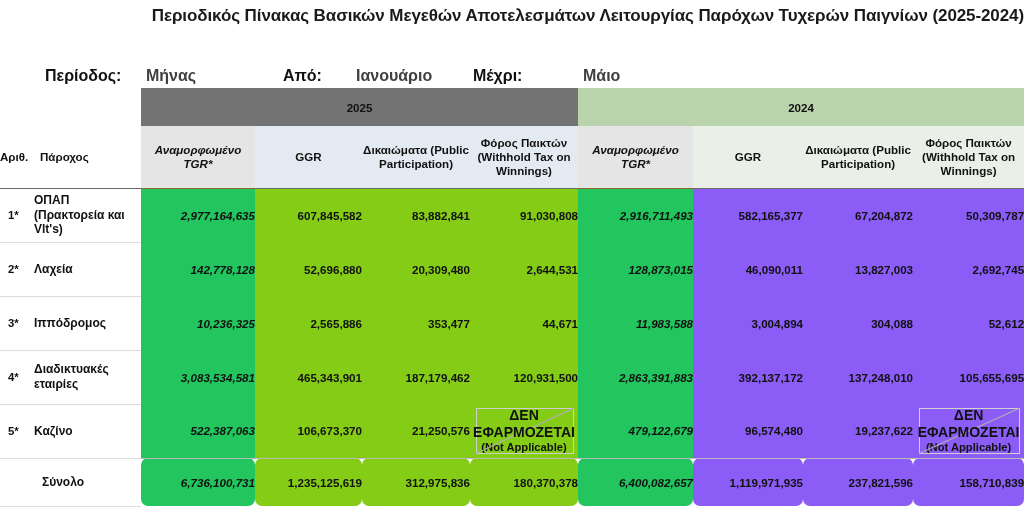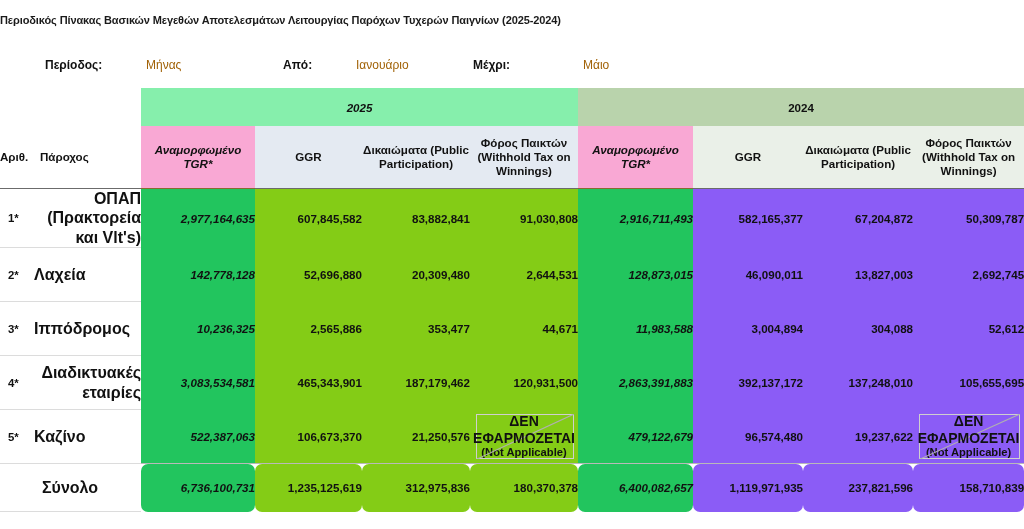--- a/index.html
+++ b/index.html
@@ -12,46 +12,46 @@
   }
   #page {
     position: relative;
     width: 1024px; height: 529px;
     background: #fff;
   }
 
   
   .title {
     position: absolute;
-    left: 0; top: 14px;
+    left: 0; top: 6px;
     width: 1024px;
-    text-align: left;
-    font-size: 11px;
+    text-align: right;
+    font-size: 17px;
     font-weight: bold;
     color: #1a1a1a;
     letter-spacing: -0.1px;
   }
 
   
   .period-row {
     position: absolute;
-    left: 0; top: 58px;
+    left: 0; top: 67px;
     width: 1024px; height: 20px;
-    font-size: 12px;
+    font-size: 16px;
   }
   .period-row .lbl {
     position: absolute;
     font-weight: bold;
     color: #111;
     white-space: nowrap;
   }
   .period-row .val {
     position: absolute;
-    font-weight: normal;
-    color: #a16207;
+    font-weight: bold;
+    color: #404040;
     white-space: nowrap;
   }
   .p-lbl1 { left: 45px;  }
   .p-val1 { left: 146px; }
   .p-lbl2 { left: 255px; margin-left: 28px; }
   .p-val2 { left: 356px; }
   .p-lbl3 { left: 473px; }
   .p-val3 { left: 583px; }
 
   
@@ -71,35 +71,35 @@
   }
 
   
   .yearband {
     height: 38px;
     text-align: center;
     font-size: 12px;
     font-weight: bold;
     color: #1a1a1a;
   }
-  .yb-2025 { background: #86efac; font-style: italic; }
+  .yb-2025 { background: #737373; }
   .yb-2024 { background: #b9d3ac; }
   .yb-blank { background: #ffffff; }
 
   
   .colhead {
     height: 62px;
     text-align: center;
     line-height: 1.18;
     font-size: 11.3px;
     font-weight: bold;
     padding: 0 4px;
   }
   .ch-blank    { background:#ffffff; text-align:left; vertical-align:bottom; padding-bottom:8px; }
-  .ch-tgr      { background:#f9a8d4; font-style: italic; }
+  .ch-tgr      { background:#e5e5e5; font-style: italic; }
   .ch-2025     { background:#e4eaf2; }
   .ch-2024     { background:#eaf0e8; }
 
   .hdr-num   { display:inline-block; width:40px; }
   .hdr-prov  { display:inline-block; }
 
   
   .cell {
     height: 54px;
     padding: 0 10px;
@@ -124,25 +124,24 @@
   .rl-num {
     width: 34px;
     flex: 0 0 34px;
     font-size: 11.4px;
     font-weight: bold;
     color: #111;
     text-align: left;
     padding-left: 8px;
   }
   .rl-name {
-    font-size: 16px;
+    font-size: 12px;
     font-weight: bold;
     color: #111;
     line-height: 1.22;
-    text-align: right;
   }
   .total-label .rl-name { padding-left: 8px; }
 
   
   .tgr-sep-top { border-bottom: 1px solid #8a6a2f; }
   .sep-top-2025 { border-bottom: 1px solid #6b6b6b; }
   .sep-top-2024 { border-bottom: 1px solid #6b6b6b; }
 
   tr.total-row .cell { height: 48px; border-radius: 7px; }
   tr.total-row .rowlabel { height: 48px; border-bottom: 1px solid #dcdcdc; }

